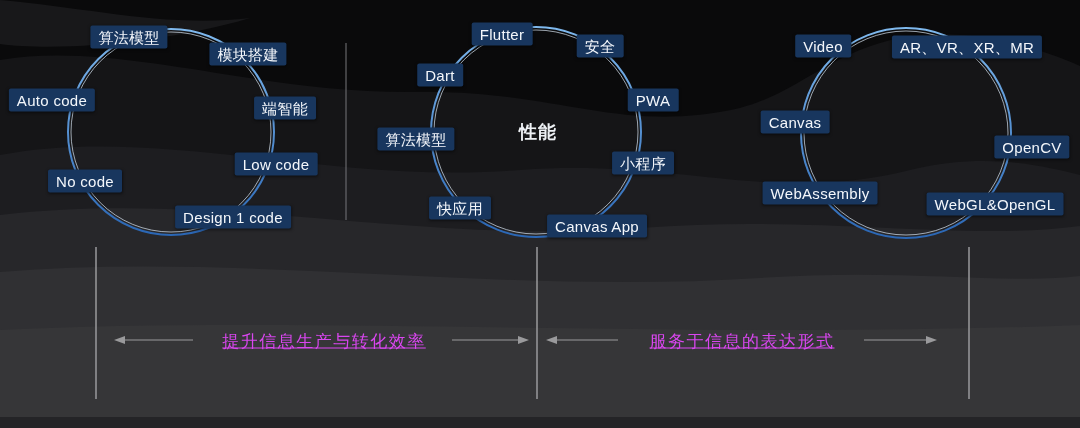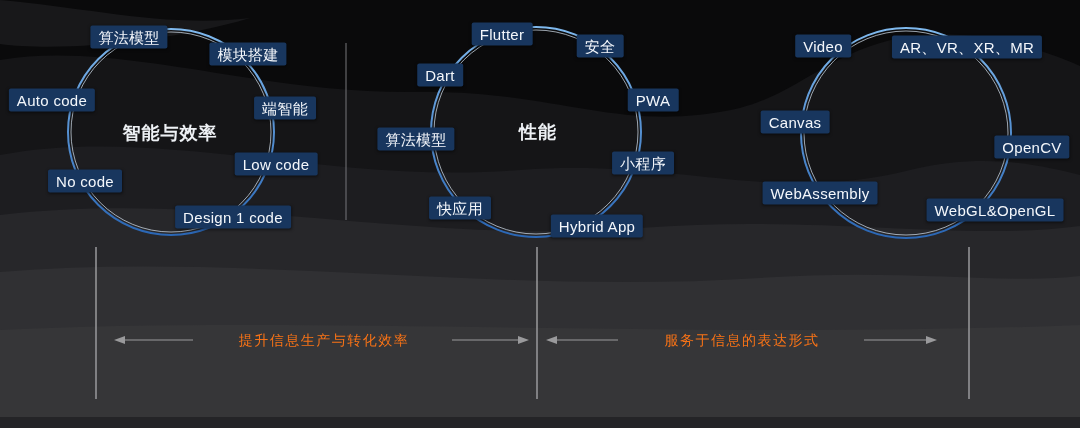--- a/index.html
+++ b/index.html
@@ -15,21 +15,21 @@
     font-size:15px;line-height:15px;padding:4px 8px;border-radius:2px;
     white-space:nowrap;letter-spacing:.3px;
     box-shadow:0 1px 3px rgba(0,0,0,.45);
   }
   .cluster-title{
     position:absolute;transform:translate(-50%,-50%);
     color:#eef1f5;font-size:18px;font-weight:600;letter-spacing:1px;white-space:nowrap;
   }
   .bracket-label{
     position:absolute;transform:translate(-50%,-50%);
-    color:#f97316;font-size:14px;letter-spacing:1.5px;white-space:nowrap;
+    color:#d946ef;font-size:17px;letter-spacing:1.5px;white-space:nowrap;text-decoration:underline;
   }
 </style>
 </head>
 <body>
 
 <div class="stage">
 
   <svg class="bg-svg" viewBox="0 0 1080 428" aria-hidden="true">
     <rect x="0" y="0" width="1080" height="428" fill="#0a0a0b"></rect>
     <path d="M0,0 C90,8 170,28 250,18 C170,42 60,52 0,44 Z" fill="#18181a"></path>
@@ -83,42 +83,41 @@
         <line x1="618" y1="340" x2="554" y2="340"></line>
         <polygon points="546,340 557,336 557,344" stroke="none"></polygon>
       </g>
       <g>
         <line x1="864" y1="340" x2="929" y2="340"></line>
         <polygon points="937,340 926,336 926,344" stroke="none"></polygon>
       </g>
     </g>
   </svg>
 
-  <div class="cluster-title" style="left:170px;top:133px">智能与效率</div>
   <div class="tag" style="left:129px;top:37px">算法模型</div>
   <div class="tag" style="left:248px;top:54px">模块搭建</div>
   <div class="tag" style="left:52px;top:100px">Auto code</div>
   <div class="tag" style="left:285px;top:108px">端智能</div>
   <div class="tag" style="left:85px;top:181px">No code</div>
   <div class="tag" style="left:276px;top:164px">Low code</div>
   <div class="tag" style="left:233px;top:217px">Design 1 code</div>
 
   <div class="cluster-title" style="left:538px;top:132px">性能</div>
   <div class="tag" style="left:502px;top:34px">Flutter</div>
   <div class="tag" style="left:600px;top:46px">安全</div>
   <div class="tag" style="left:440px;top:75px">Dart</div>
   <div class="tag" style="left:653px;top:100px">PWA</div>
   <div class="tag" style="left:416px;top:139px">算法模型</div>
   <div class="tag" style="left:643px;top:163px">小程序</div>
   <div class="tag" style="left:460px;top:208px">快应用</div>
-  <div class="tag" style="left:597px;top:226px">Hybrid App</div>
+  <div class="tag" style="left:597px;top:226px">Canvas App</div>
 
   <div class="tag" style="left:823px;top:46px">Video</div>
   <div class="tag" style="left:967px;top:47px">AR、VR、XR、MR</div>
   <div class="tag" style="left:795px;top:122px">Canvas</div>
   <div class="tag" style="left:1032px;top:147px">OpenCV</div>
   <div class="tag" style="left:820px;top:193px">WebAssembly</div>
-  <div class="tag" style="left:995px;top:210px">WebGL&amp;OpenGL</div>
+  <div class="tag" style="left:995px;top:204px">WebGL&amp;OpenGL</div>
 
   <div class="bracket-label" style="left:324px;top:341px">提升信息生产与转化效率</div>
   <div class="bracket-label" style="left:742px;top:341px">服务于信息的表达形式</div>
 
 </div>
 
 </body></html>

